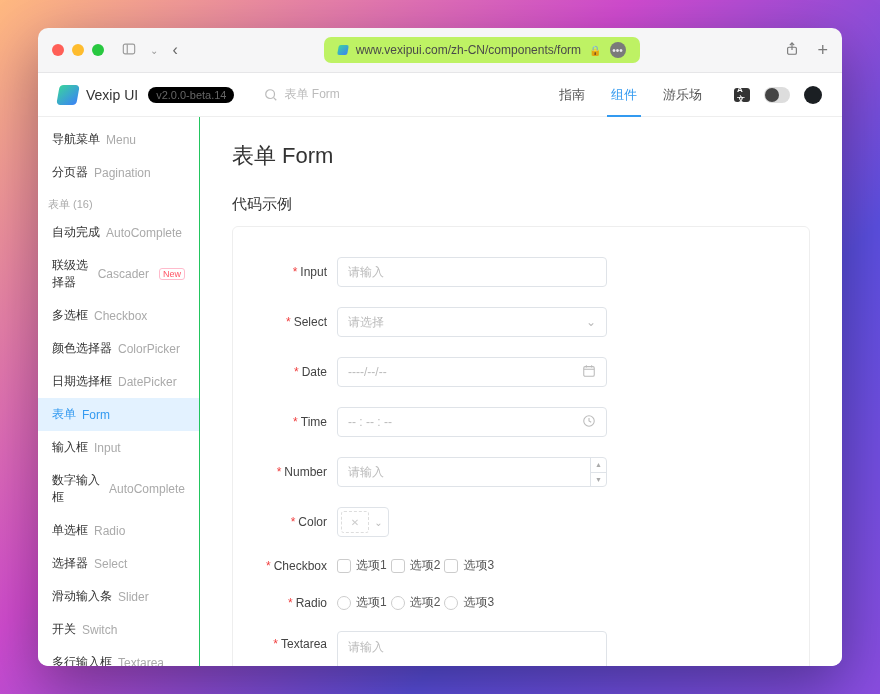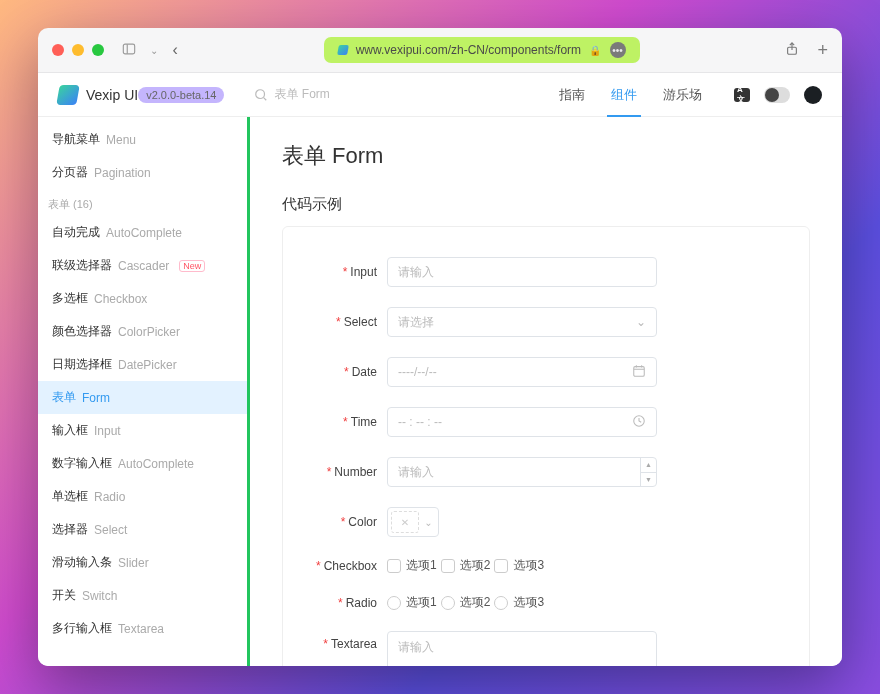--- a/index.html
+++ b/index.html
@@ -34,34 +34,34 @@
 .url-pill .lock{font-size:10px;color:#7a7a7a}
 .url-pill .dots3{width:16px;height:16px;border-radius:50%;background:#7a7a7a;color:#e9e9eb;display:flex;align-items:center;justify-content:center;font-size:10px}
 .tb-right{display:flex;align-items:center;gap:18px;color:#7a7a7a}
 
 .page{flex:1;background:#fff;display:flex;flex-direction:column;border-top:1px solid #e6e6e8;overflow:hidden}
 
 .topnav{height:44px;display:flex;align-items:center;padding:0 20px;border-bottom:1px solid #eee}
 .brand{display:flex;align-items:center;gap:8px}
 .brand-logo{width:20px;height:20px;border-radius:4px;background:linear-gradient(135deg,#3ad29f 0%,#3b82f6 100%);transform:skewX(-10deg)}
 .brand-name{font-size:14px;font-weight:500}
-.version{background:#c4b5fd;border-radius:10px;padding:2px 8px;font-size:11px;color:#666}
+.version{margin-left:10px;background:#000000;border-radius:10px;padding:2px 8px;font-size:11px;color:#666}
 .nav-search{margin-left:30px;display:flex;align-items:center;gap:6px;color:#bbb;font-size:12px}
 .nav-links{margin-left:auto;display:flex;align-items:center;gap:22px;font-size:13px}
 .nav-link{color:#555;padding:12px 2px}
 .nav-link.active{color:var(--accent);position:relative}
 .nav-link.active::after{content:"";position:absolute;left:-2px;right:-2px;bottom:-1px;height:2px;background:var(--accent)}
 .nav-icons{display:flex;align-items:center;gap:14px;margin-left:8px}
 .pill{width:16px;height:14px;border-radius:3px;background:#333;color:#fff;font-size:8px;display:flex;align-items:center;justify-content:center;font-weight:600;padding:1px 3px}
 .toggle{width:26px;height:16px;border-radius:8px;background:#ddd;position:relative}
 .toggle::after{content:"";position:absolute;left:1px;top:1px;width:14px;height:14px;border-radius:50%;background:#444}
 .gh{width:18px;height:18px;border-radius:50%;background:#1b1f23}
 
 .body{flex:1;display:flex;overflow:hidden}
-.sidebar{width:212px;border-right:3px solid #22c55e;overflow-y:auto;padding-top:6px}
+.sidebar{width:162px;border-right:1px solid #22c55e;overflow-y:auto;padding-top:6px}
 .side-item{padding:8px 14px;font-size:12px;cursor:pointer;display:flex;align-items:center;gap:6px}
 .side-item .en{color:#aaa}
 .side-item.active{background:var(--sel-bg);color:var(--accent)}
 .side-item.active .en{color:var(--accent)}
 .side-group{padding:8px 10px 4px;font-size:11px;color:#aaa}
 .badge-new{font-size:9px;color:#f56;border:1px solid #fbc;border-radius:3px;padding:0 3px;margin-left:4px}
 
 .main{flex:1;overflow-y:auto;padding:24px 32px}
 h1{font-size:22px;font-weight:400;margin:0 0 24px}
 h2{font-size:15px;font-weight:400;margin:0 0 12px}

